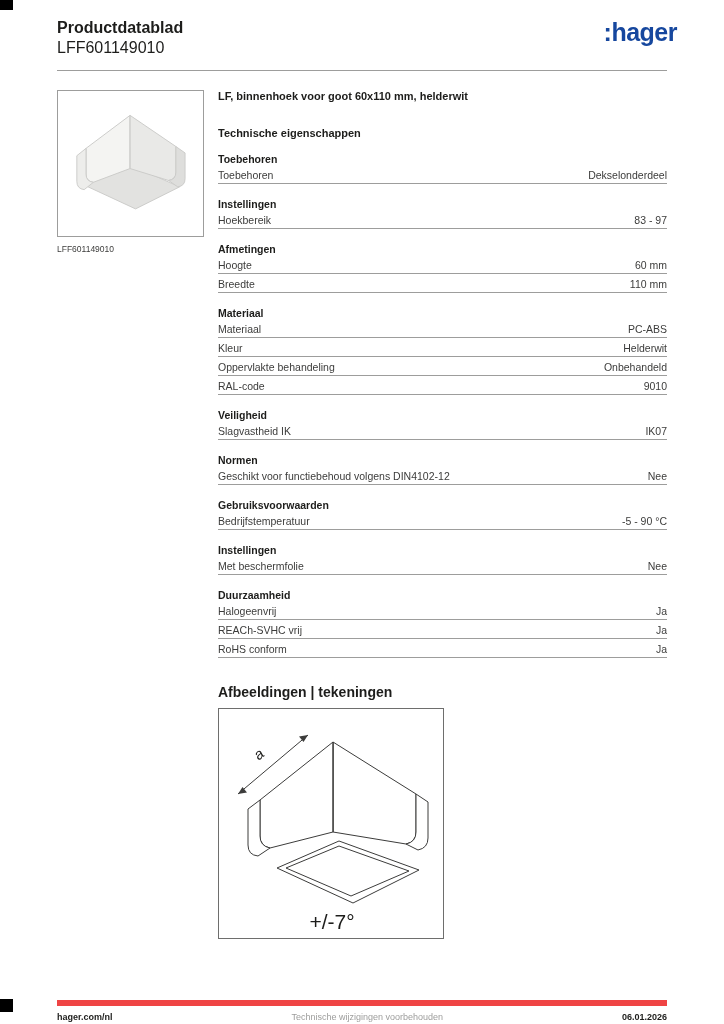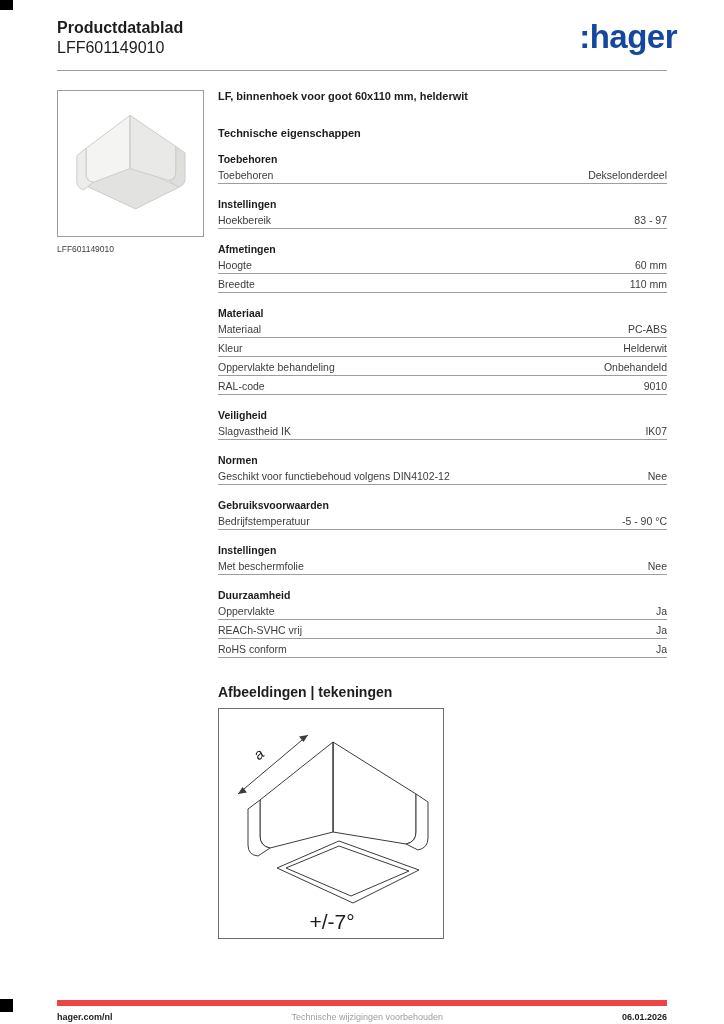--- a/index.html
+++ b/index.html
@@ -12,21 +12,21 @@
     position: relative;
     overflow: hidden;
   }
   .crop-mark { position: absolute; background: #000; }
   .crop-mark.top { left: 0; top: 0; width: 13px; height: 10px; }
   .crop-mark.bottom { left: 0; top: 999px; width: 13px; height: 13px; }
 
   .header { position: absolute; left: 57px; top: 18px; right: 47px; }
   .doc-title { font-size: 16px; font-weight: bold; margin: 0; line-height: 1.25; }
   .doc-subtitle { font-size: 16px; font-weight: normal; margin: 0; line-height: 1.25; color: #1d1d1b; }
-  .logo { position: absolute; right: 0; top: 0; font-size: 33px; font-weight: bold; letter-spacing: -0.5px; }
+  .logo { position: absolute; right: 0; top: 0; font-size: 25px; font-weight: bold; letter-spacing: -0.5px; }
 
   .header-rule { position: absolute; left: 57px; right: 57px; top: 70px; border-top: 1px solid #9d9d9c; }
 
   .photo-box {
     position: absolute; left: 57px; top: 90px;
     width: 147px; height: 147px;
     border: 1px solid #9d9d9c; background: #fff;
     display: flex; align-items: center; justify-content: center;
   }
   .photo-caption { position: absolute; left: 57px; top: 244px; font-size: 8.5px; color: #3c3c3b; }
@@ -170,21 +170,21 @@
     <h3>Instellingen</h3>
     <div class="spec-row">
       <span class="spec-label">Met beschermfolie</span>
       <span class="spec-value">Nee</span>
     </div>
   </div>
 
   <div class="spec-section">
     <h3>Duurzaamheid</h3>
     <div class="spec-row">
-      <span class="spec-label">Oppervlakte</span>
+      <span class="spec-label">Halogeenvrij</span>
       <span class="spec-value">Ja</span>
     </div>
     <div class="spec-row">
       <span class="spec-label">REACh-SVHC vrij</span>
       <span class="spec-value">Ja</span>
     </div>
     <div class="spec-row">
       <span class="spec-label">RoHS conform</span>
       <span class="spec-value">Ja</span>
     </div>

